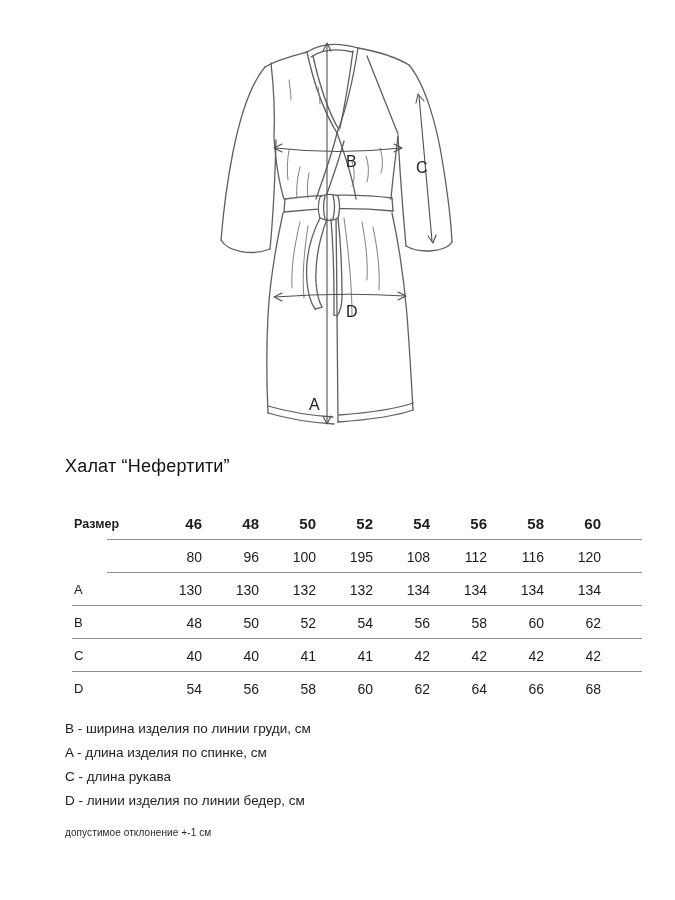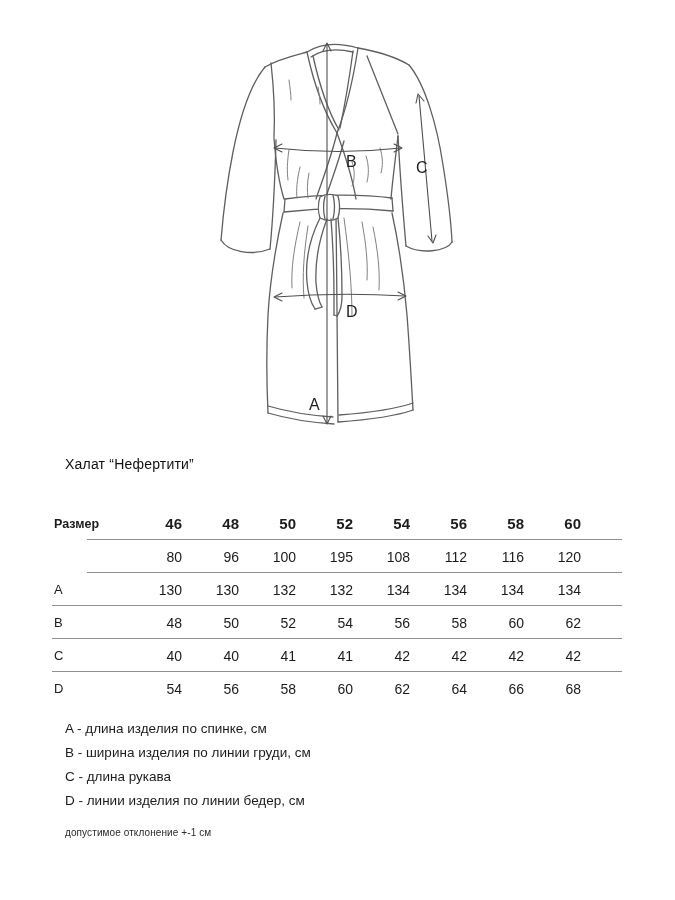--- a/index.html
+++ b/index.html
@@ -16,26 +16,26 @@
   #diagram { position: absolute; left: 0; top: 0; width: 675px; height: 450px; }
   .robe-stroke { fill: none; stroke: #5f5f5f; stroke-width: 1.3; stroke-linecap: round; stroke-linejoin: round; }
   .wrinkle     { fill: none; stroke: #818181; stroke-width: 1;   stroke-linecap: round; }
   .measure     { fill: none; stroke: #4f4f4f; stroke-width: 1.1; stroke-linecap: round; }
   .measure-label { font-family: "Liberation Sans", sans-serif; font-size: 16px; fill: #1e1e1e; }
   .knot-fill   { fill: #ffffff; stroke: #5f5f5f; stroke-width: 1.3; stroke-linejoin: round; }
 
   
   #title {
     position: absolute; left: 65px; top: 456px;
-    font-size: 14px; font-weight: 400; color: #111;
+    font-size: 18px; font-weight: 400; color: #111;
     letter-spacing: 0.2px;
   }
 
   
-  #size-table { position: absolute; left: 52px; top: 507px; width: 570px; }
+  #size-table { position: absolute; left: 72px; top: 507px; width: 570px; }
   .trow {
     display: grid;
     grid-template-columns: 73px repeat(8, 57px) 1fr;
     height: 33px;
     align-items: center;
     position: relative;
   }
   .trow .lbl { font-size: 13px; padding-left: 2px; }
   .trow .val { text-align: right; font-size: 14px; }
   .trow.header .lbl { font-size: 12.5px; font-weight: 700; }
@@ -233,21 +233,21 @@
       <div class="val">60</div>
       <div class="val">62</div>
       <div class="val">64</div>
       <div class="val">66</div>
       <div class="val">68</div>
       <div></div>
     </div>
   </div>
 
   <div id="legend">
+    <div class="legend-item">B - ширина изделия по линии груди, см</div>
     <div class="legend-item">A - длина изделия по спинке, см</div>
-    <div class="legend-item">B - ширина изделия по линии груди, см</div>
     <div class="legend-item">C - длина рукава</div>
     <div class="legend-item">D - линии изделия по линии бедер, см</div>
   </div>
 
   <div id="note">допустимое отклонение +-1 см</div>
 
 </div>
 
 </body></html>

